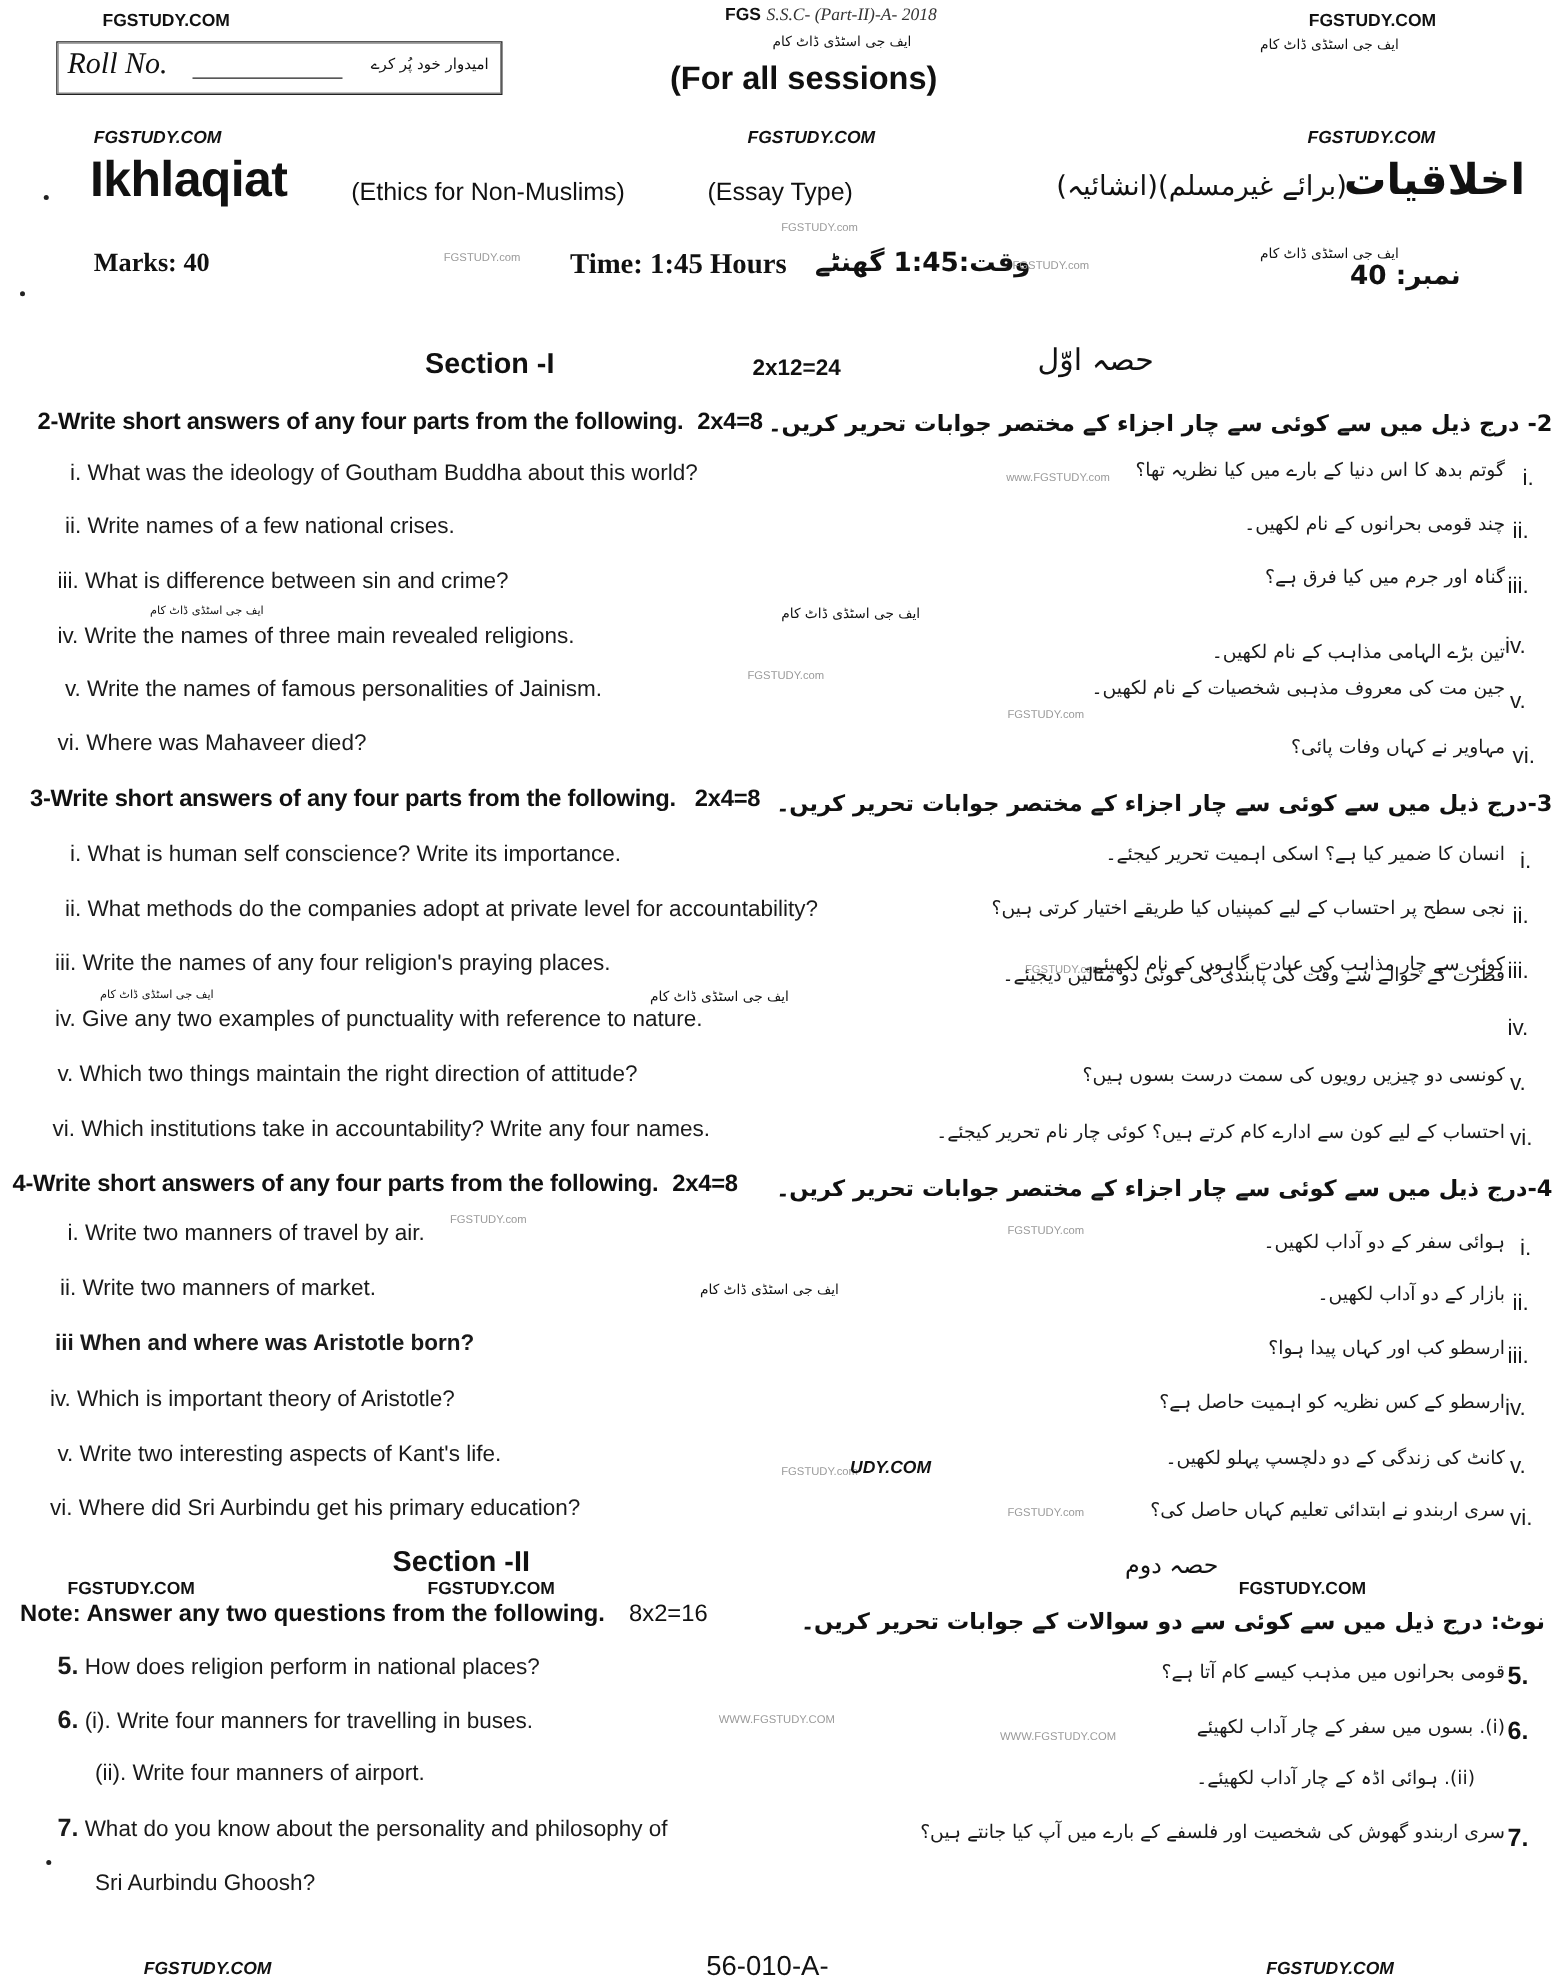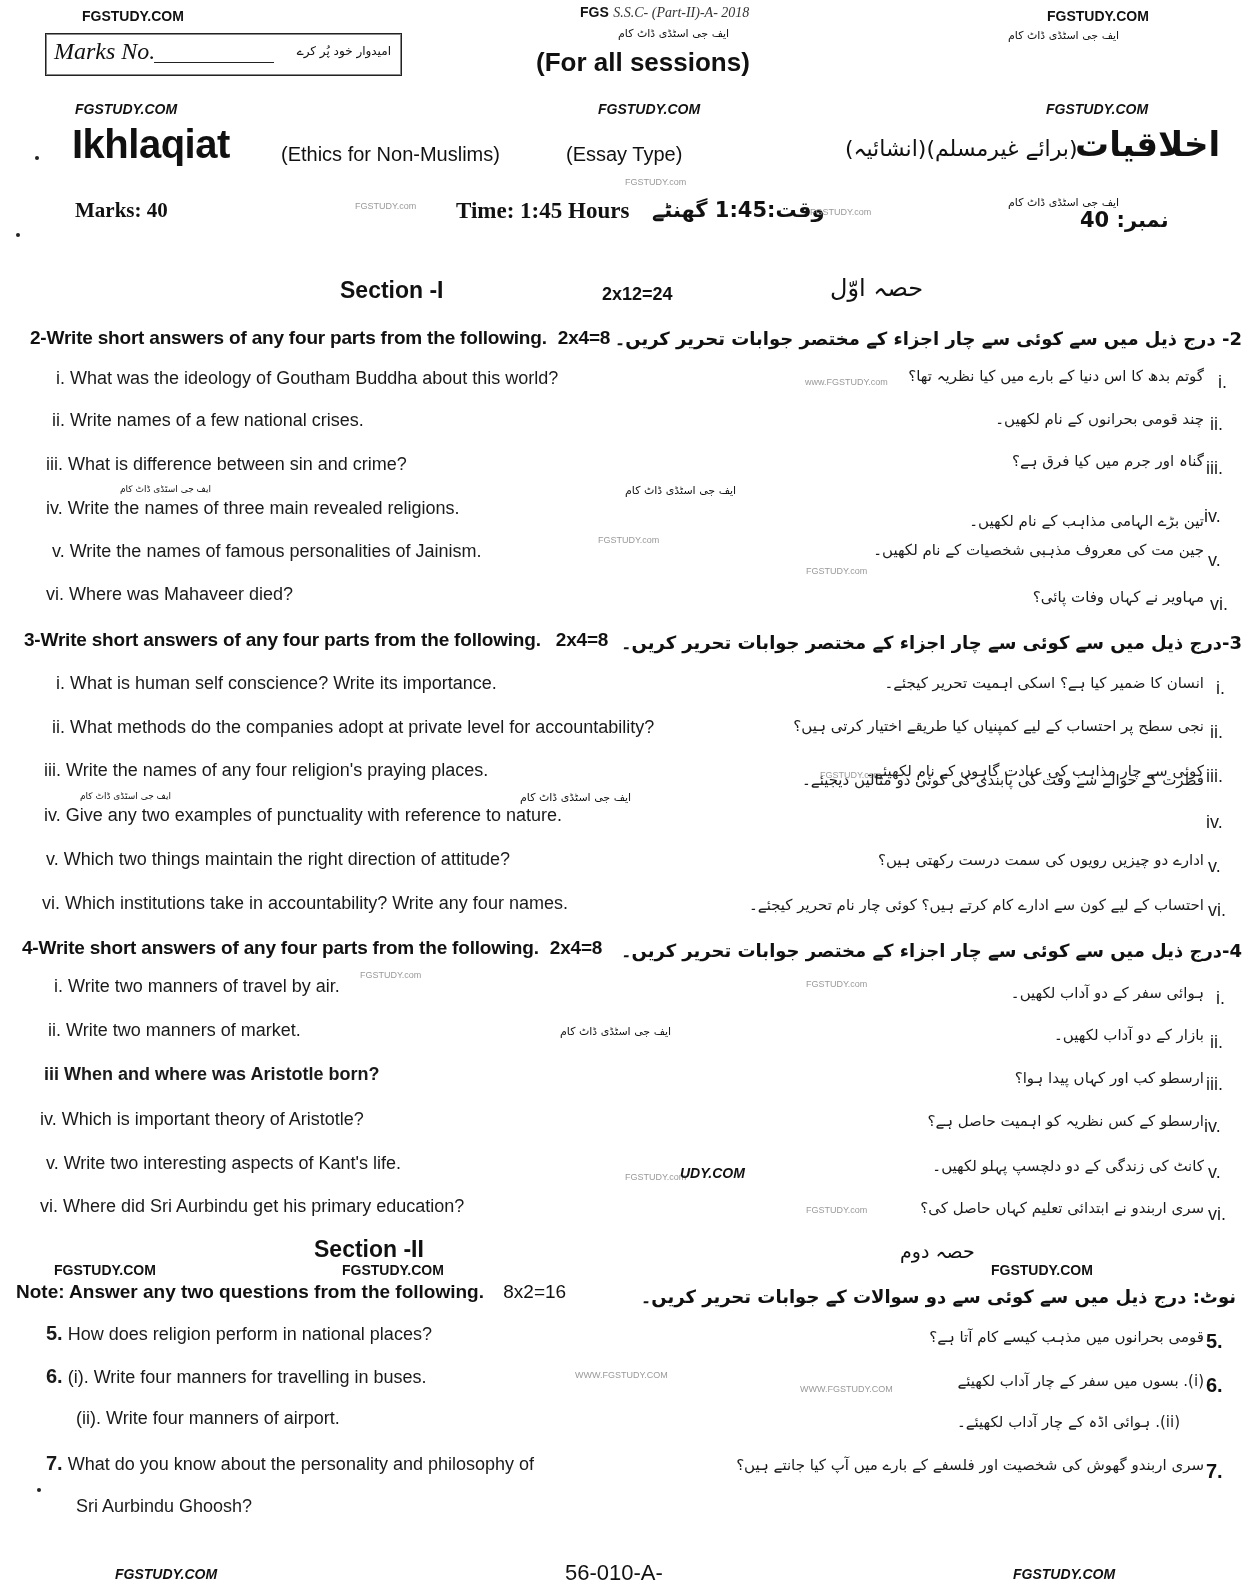--- a/index.html
+++ b/index.html
@@ -31,21 +31,21 @@
 <div class="abs wm" style="left:82px;top:8px;">FGSTUDY.COM</div>
 <div class="abs" style="left:580px;top:3px;">
   <span class="wm">FGS</span>
   <span class="serif" style="font-style:italic;font-size:14px;color:#333;">S.S.C- (Part-II)-A- 2018</span>
 </div>
 <div class="abs wm" style="left:1047px;top:8px;">FGSTUDY.COM</div>
 <div class="abs urdu" style="left:1008px;top:29px;font-size:11px;">ایف جی اسٹڈی ڈاٹ کام</div>
 <div class="abs urdu" style="left:618px;top:27px;font-size:11px;">ایف جی اسٹڈی ڈاٹ کام</div>
 
 <div class="roll-box">
-  <span class="roll-label">Marks No.</span>
+  <span class="roll-label">Roll No.</span>
   <span class="roll-line"></span>
   <span class="roll-urdu urdu">امیدوار خود پُر کرے</span>
 </div>
 
 <div class="abs" style="left:536px;top:47px;font-weight:bold;font-size:26px;">(For all sessions)</div>
 
 <div class="abs wm wm-i" style="left:75px;top:101px;">FGSTUDY.COM</div>
 <div class="abs wm wm-i" style="left:598px;top:101px;">FGSTUDY.COM</div>
 <div class="abs wm wm-i" style="left:1046px;top:101px;">FGSTUDY.COM</div>
 
@@ -125,28 +125,28 @@
 <div class="abs item-ur" style="right:46px;top:762px;"><span class="urdu">کوئی سے چار مذاہب کی عبادت گاہوں کے نام لکھیئے۔</span></div>
 <div class="abs item" style="left:1206px;top:766px;">iii.</div>
 
 <div class="abs urdu" style="left:80px;top:791px;font-size:9px;">ایف جی اسٹڈی ڈاٹ کام</div>
 <div class="abs urdu" style="left:520px;top:791px;font-size:11px;">ایف جی اسٹڈی ڈاٹ کام</div>
 <div class="abs item" style="left:44px;top:805px;"><span>iv.</span> <span>Give any two examples of punctuality with reference to nature.</span></div>
 <div class="abs item-ur" style="right:46px;top:771px;"><span class="urdu">فطرت کے حوالے سے وقت کی پابندی کی کوئی دو مثالیں دیجیئے۔</span></div>
 <div class="abs item" style="left:1206px;top:812px;">iv.</div>
 
 <div class="abs item" style="left:46px;top:849px;"><span>v.</span> <span>Which two things maintain the right direction of attitude?</span></div>
-<div class="abs item-ur" style="right:46px;top:851px;"><span class="urdu">ادارے دو چیزیں رویوں کی سمت درست رکھتی ہیں؟</span></div>
+<div class="abs item-ur" style="right:46px;top:851px;"><span class="urdu">کونسی دو چیزیں رویوں کی سمت درست بسوں ہیں؟</span></div>
 <div class="abs item" style="left:1208px;top:856px;">v.</div>
 
 <div class="abs item" style="left:42px;top:893px;"><span>vi.</span> <span>Which institutions take in accountability? Write any four names.</span></div>
 <div class="abs item-ur" style="right:46px;top:896px;"><span class="urdu">احتساب کے لیے کون سے ادارے کام کرتے ہیں؟ کوئی چار نام تحریر کیجئے۔</span></div>
 <div class="abs item" style="left:1208px;top:900px;">vi.</div>
 
-<div class="abs q-head" style="left:22px;top:937px;">
+<div class="abs q-head" style="left:10px;top:937px;">
   <span>4-Write short answers  of any four parts from the following.</span>
   <span style="margin-left:6px;">2x4=8</span>
 </div>
 <div class="abs urdu q-head-ur" style="right:8px;top:940px;">4-درج ذیل میں سے کوئی سے چار اجزاء کے مختصر جوابات تحریر کریں۔</div>
 
 <div class="abs wm-faint" style="left:360px;top:970px;">FGSTUDY.com</div>
 <div class="abs wm-faint" style="left:806px;top:979px;">FGSTUDY.com</div>
 <div class="abs item" style="left:54px;top:976px;"><span>i.</span> <span>Write two manners of travel by air.</span></div>
 <div class="abs item-ur" style="right:46px;top:984px;"><span class="urdu">ہوائی سفر کے دو آداب لکھیں۔</span></div>
 <div class="abs item" style="left:1216px;top:988px;">i.</div>

